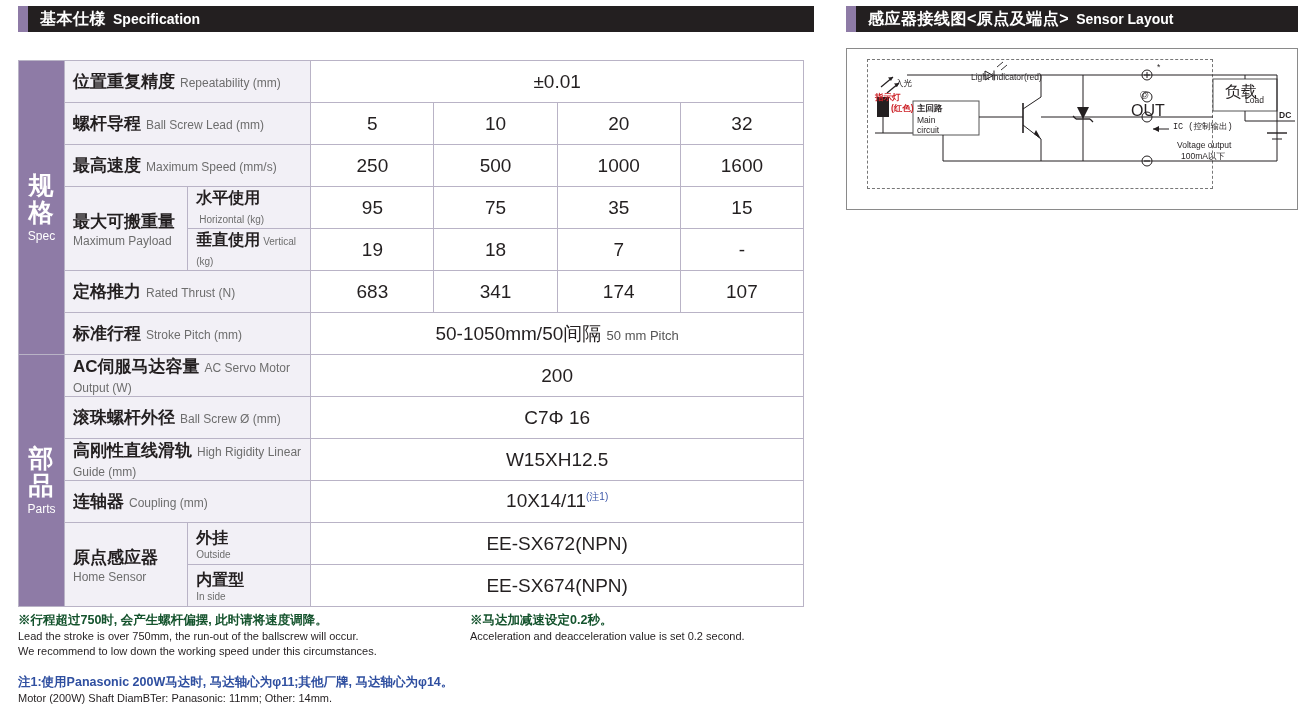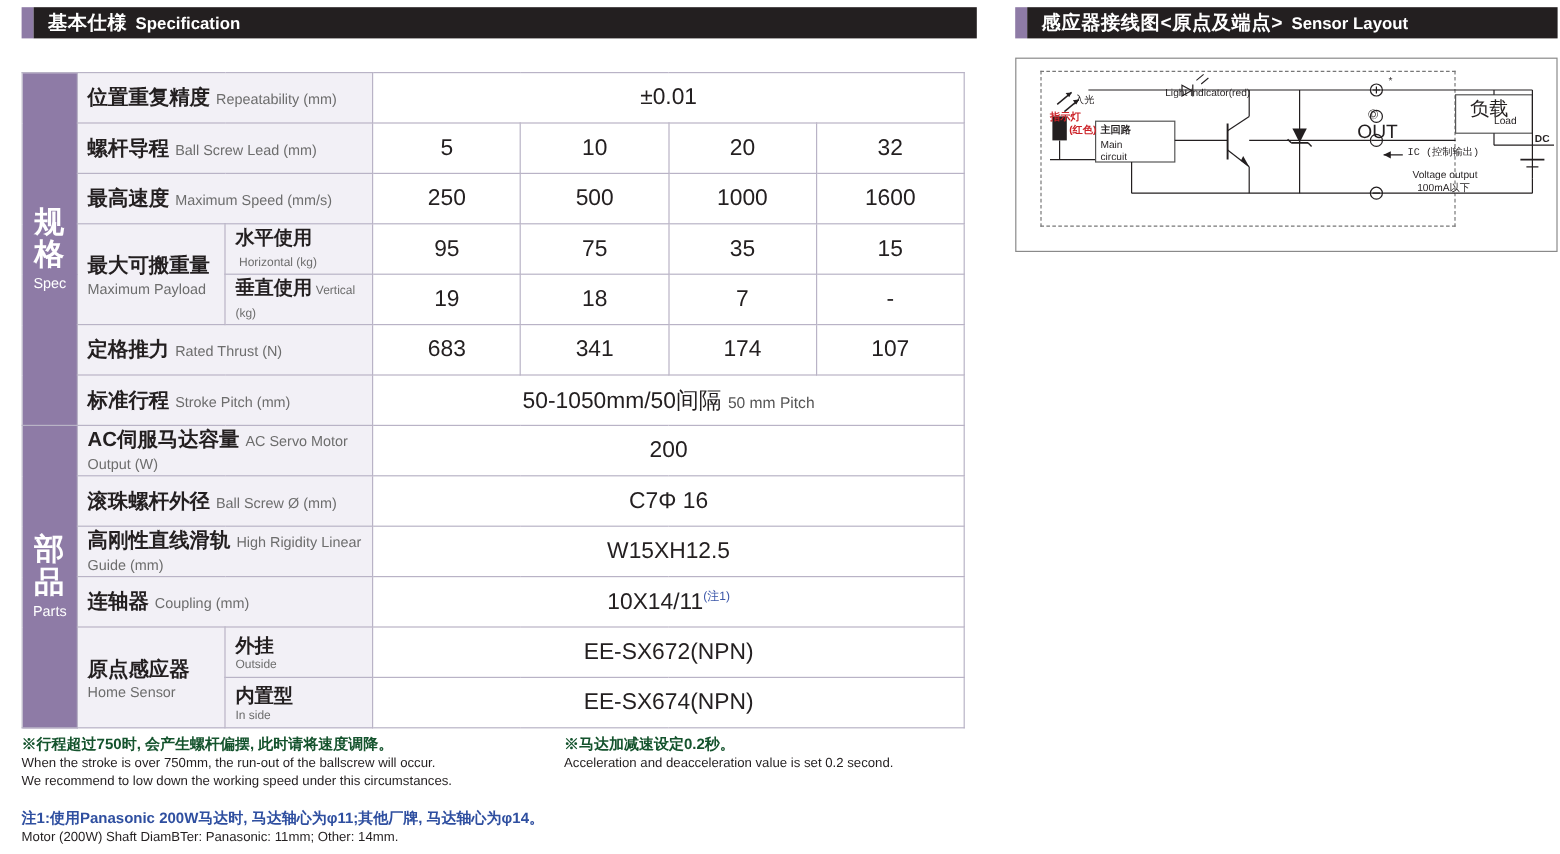--- a/index.html
+++ b/index.html
@@ -317,21 +317,21 @@
             <span class="en">In side</span>
         </td>
         <td class="val-wide" colspan="4">EE-SX674(NPN)</td>
       </tr>
     </tbody>
   </table>
 
   <div class="notes">
     <div id="note1">
       <p class="note-cn">※行程超过750时, 会产生螺杆偏摆, 此时请将速度调降。</p>
-      <p class="note-en">When the stroke is over 750mm, the run-out of the ballscrew will occur.</p>
+      <p class="note-en">Lead the stroke is over 750mm, the run-out of the ballscrew will occur.</p>
       <p class="note-en">We recommend to low down the working speed under this circumstances.</p>
     </div>
     <div id="note2">
       <p class="note-cn">※马达加减速设定0.2秒。</p>
       <p class="note-en">Acceleration and deacceleration value is set 0.2 second.</p>
     </div>
     <div id="note3">
       <p class="note-blue-cn">注1:使用Panasonic 200W马达时, 马达轴心为φ11;其他厂牌, 马达轴心为φ14。</p>
       <p class="note-en">Motor (200W) Shaft DiamBTer: Panasonic: 11mm; Other: 14mm.</p>
     </div>

